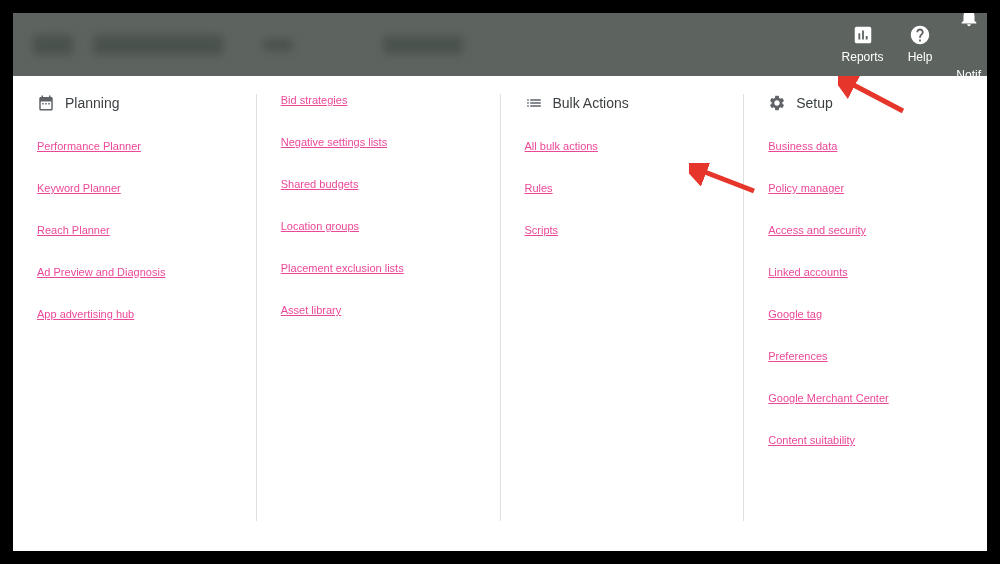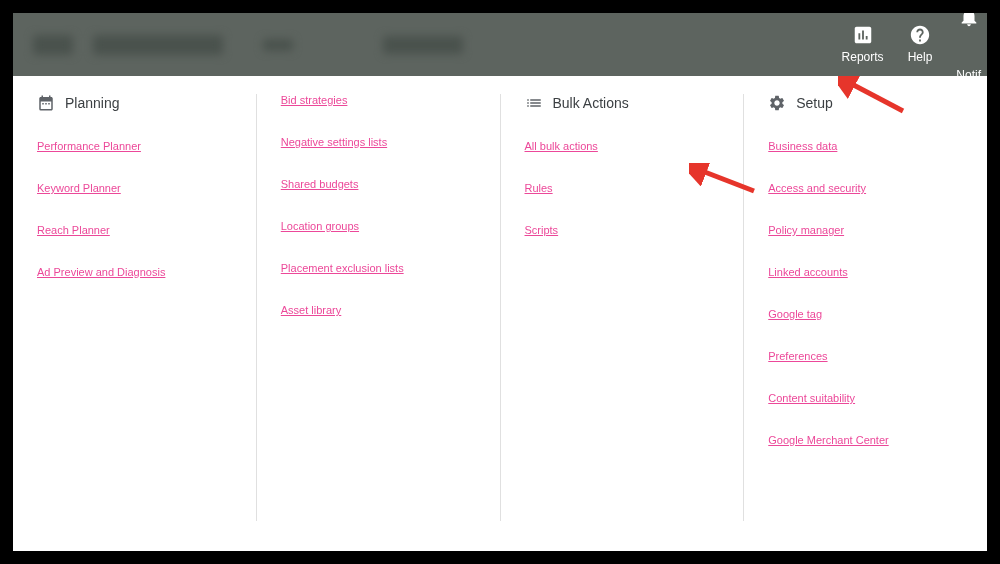--- a/index.html
+++ b/index.html
@@ -172,20 +172,21 @@
       <div class="col-header">
         <svg viewBox="0 0 24 24">
             <path d="M19 4h-1V2h-2v2H8V2H6v2H5c-1.11 0-1.99.9-1.99 2L3 20a2 2 0 002 2h14c1.1 0 2-.9 2-2V6c0-1.1-.9-2-2-2zm0 16H5V10h14v10zM9 14H7v-2h2v2zm4 0h-2v-2h2v2zm4 0h-2v-2h2v2z"></path>
           </svg>
         <span>Planning</span>
       </div>
       <a class="col-item">Performance Planner</a>
       <a class="col-item">Keyword Planner</a>
       <a class="col-item">Reach Planner</a>
       <a class="col-item">Ad Preview and Diagnosis</a>
+      <a class="col-item">App advertising hub</a>
     </div>
 
     <div class="column">
       <a class="col-item">Bid strategies</a>
       <a class="col-item">Negative settings lists</a>
       <a class="col-item">Shared budgets</a>
       <a class="col-item">Location groups</a>
       <a class="col-item">Placement exclusion lists</a>
       <a class="col-item">Asset library</a>
     </div>
@@ -204,27 +205,27 @@
 
 
     <div class="column">
       <div class="col-header">
         <svg viewBox="0 0 24 24">
             <path d="M19.14 12.94c.04-.3.06-.61.06-.94 0-.32-.02-.64-.07-.94l2.03-1.58a.49.49 0 00.12-.61l-1.92-3.32a.488.488 0 00-.59-.22l-2.39.96c-.5-.38-1.03-.7-1.62-.94l-.36-2.54a.484.484 0 00-.48-.41h-3.84c-.24 0-.43.17-.47.41l-.36 2.54c-.59.24-1.13.57-1.62.94l-2.39-.96c-.22-.08-.47 0-.59.22L2.74 8.87c-.12.21-.08.47.12.61l2.03 1.58c-.05.3-.09.63-.09.94s.02.64.07.94l-2.03 1.58a.49.49 0 00-.12.61l1.92 3.32c.12.22.37.29.59.22l2.39-.96c.5.38 1.03.7 1.62.94l.36 2.54c.05.24.24.41.48.41h3.84c.24 0 .44-.17.47-.41l.36-2.54c.59-.24 1.13-.56 1.62-.94l2.39.96c.22.08.47 0 .59-.22l1.92-3.32c.12-.22.07-.47-.12-.61l-2.01-1.58zM12 15.6c-1.98 0-3.6-1.62-3.6-3.6s1.62-3.6 3.6-3.6 3.6 1.62 3.6 3.6-1.62 3.6-3.6 3.6z"></path>
           </svg>
         <span>Setup</span>
       </div>
       <a class="col-item">Business data</a>
+      <a class="col-item">Policy manager</a>
       <a class="col-item">Access and security</a>
-      <a class="col-item">Policy manager</a>
       <a class="col-item">Linked accounts</a>
       <a class="col-item">Google tag</a>
       <a class="col-item">Preferences</a>
+      <a class="col-item">Google Merchant Center</a>
       <a class="col-item">Content suitability</a>
-      <a class="col-item">Google Merchant Center</a>
     </div>
   </div>
 
   <div class="arrow arrow1">
     <svg viewBox="0 0 70 38">
       <defs>
         <marker id="ah1" markerWidth="8" markerHeight="8" refX="2" refY="3" orient="auto">
           <path d="M0,0 L6,3 L0,6 Z" fill="#e6352b"></path>
         </marker>
       </defs>

